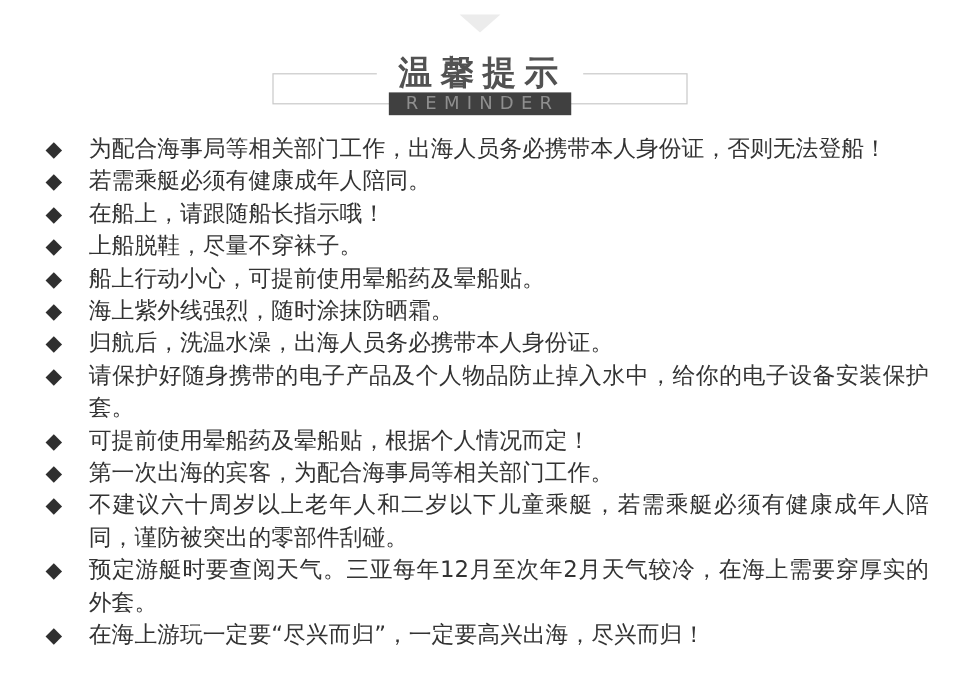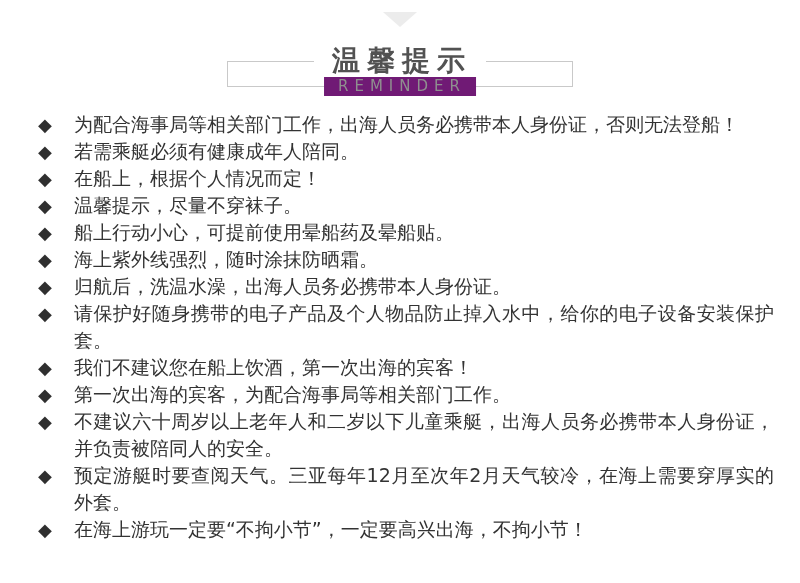--- a/index.html
+++ b/index.html
@@ -52,21 +52,21 @@
     font-weight: bold;
     letter-spacing: 7px;
     color: #525252;
     white-space: nowrap;
   }
   .subtitle {
     position: absolute;
     bottom: -10px;
     left: 50%;
     transform: translateX(-50%);
-    background: #701a75;
+    background: #404040;
     padding: 0 10px 0 14px;
     font-size: 15px;
     line-height: 19px;
     letter-spacing: 6px;
     color: #8f8f8f;
     white-space: nowrap;
   }
 
   
   .reminder-list {
@@ -111,57 +111,57 @@
     <li>
       <span class="bullet">◆</span>
       <span>为配合海事局等相关部门工作，出海人员务必携带本人身份证，否则无法登船！</span>
     </li>
     <li>
       <span class="bullet">◆</span>
       <span>若需乘艇必须有健康成年人陪同。</span>
     </li>
     <li>
       <span class="bullet">◆</span>
-      <span>在船上，根据个人情况而定！</span>
+      <span>在船上，请跟随船长指示哦！</span>
     </li>
     <li>
       <span class="bullet">◆</span>
-      <span>温馨提示，尽量不穿袜子。</span>
+      <span>上船脱鞋，尽量不穿袜子。</span>
     </li>
     <li>
       <span class="bullet">◆</span>
       <span>船上行动小心，可提前使用晕船药及晕船贴。</span>
     </li>
     <li>
       <span class="bullet">◆</span>
       <span>海上紫外线强烈，随时涂抹防晒霜。</span>
     </li>
     <li>
       <span class="bullet">◆</span>
       <span>归航后，洗温水澡，出海人员务必携带本人身份证。</span>
     </li>
     <li>
       <span class="bullet">◆</span>
       <span>请保护好随身携带的电子产品及个人物品防止掉入水中，给你的电子设备安装保护套。</span>
     </li>
     <li>
       <span class="bullet">◆</span>
-      <span>我们不建议您在船上饮酒，第一次出海的宾客！</span>
+      <span>可提前使用晕船药及晕船贴，根据个人情况而定！</span>
     </li>
     <li>
       <span class="bullet">◆</span>
       <span>第一次出海的宾客，为配合海事局等相关部门工作。</span>
     </li>
     <li>
       <span class="bullet">◆</span>
-      <span>不建议六十周岁以上老年人和二岁以下儿童乘艇，出海人员务必携带本人身份证，并负责被陪同人的安全。</span>
+      <span>不建议六十周岁以上老年人和二岁以下儿童乘艇，若需乘艇必须有健康成年人陪同，谨防被突出的零部件刮碰。</span>
     </li>
     <li>
       <span class="bullet">◆</span>
       <span>预定游艇时要查阅天气。三亚每年12月至次年2月天气较冷，在海上需要穿厚实的外套。</span>
     </li>
     <li>
       <span class="bullet">◆</span>
-      <span>在海上游玩一定要“不拘小节”，一定要高兴出海，不拘小节！</span>
+      <span>在海上游玩一定要“尽兴而归”，一定要高兴出海，尽兴而归！</span>
     </li>
   </ul>
 
 </div>
 
 </body></html>

